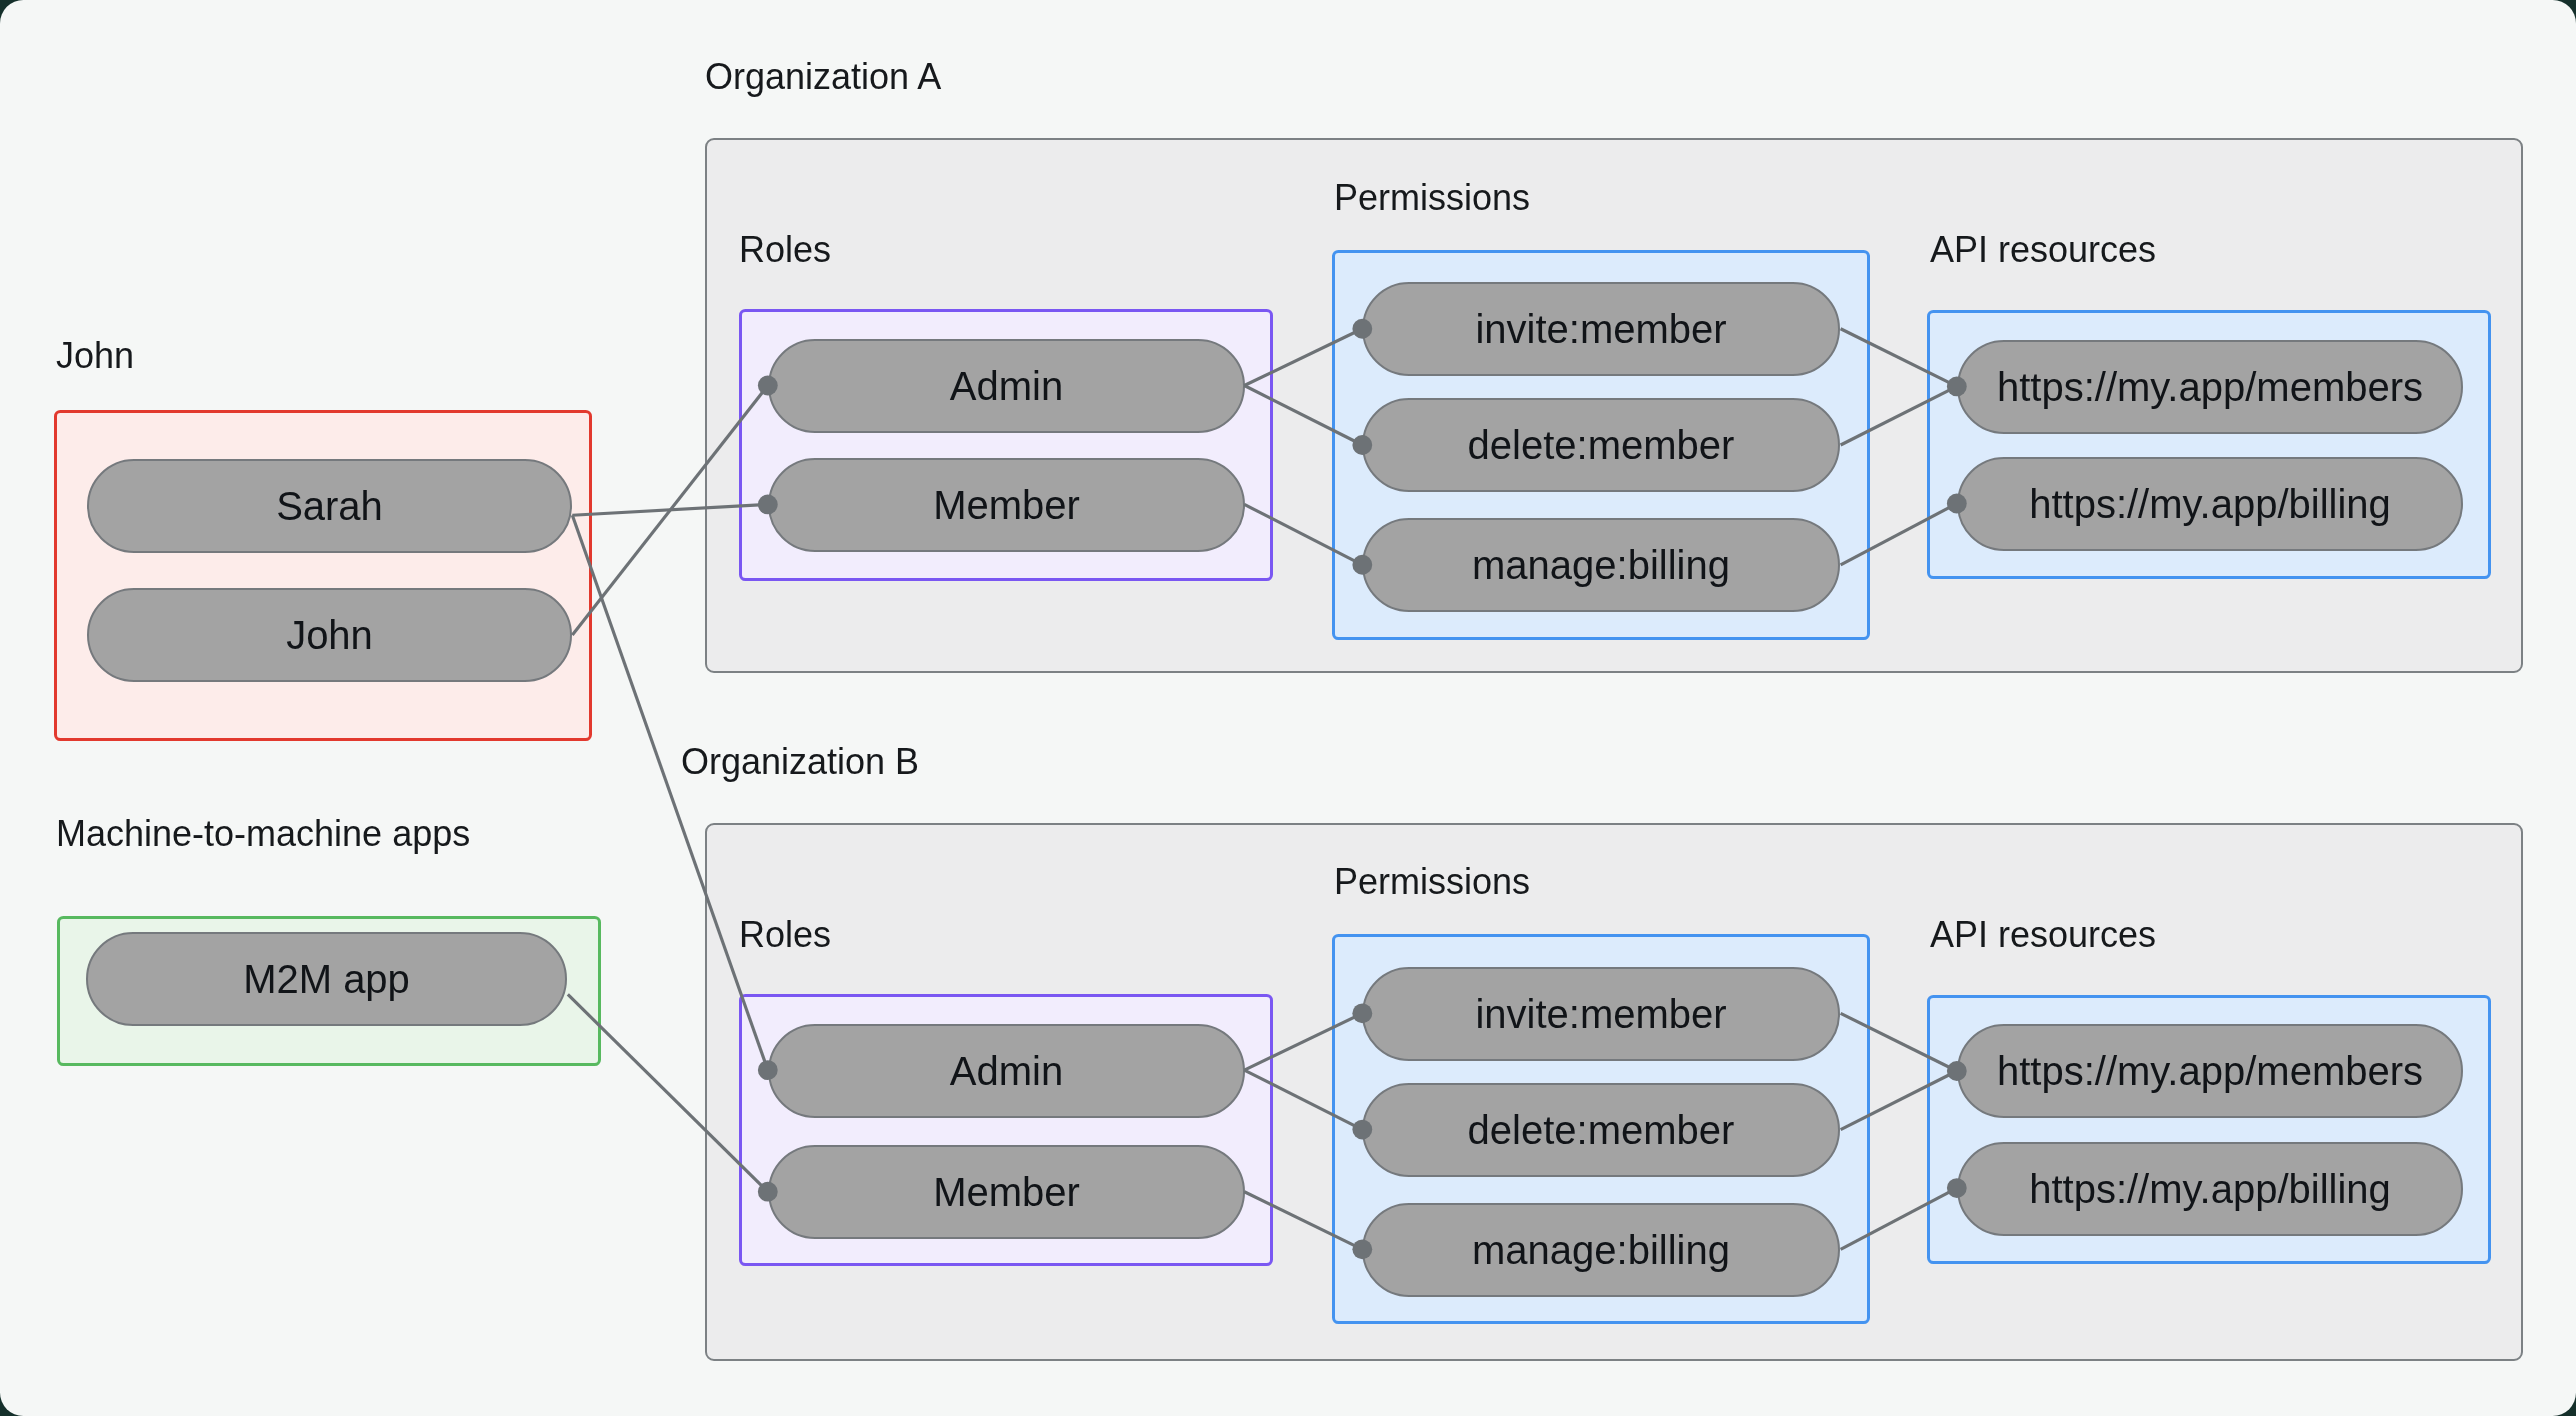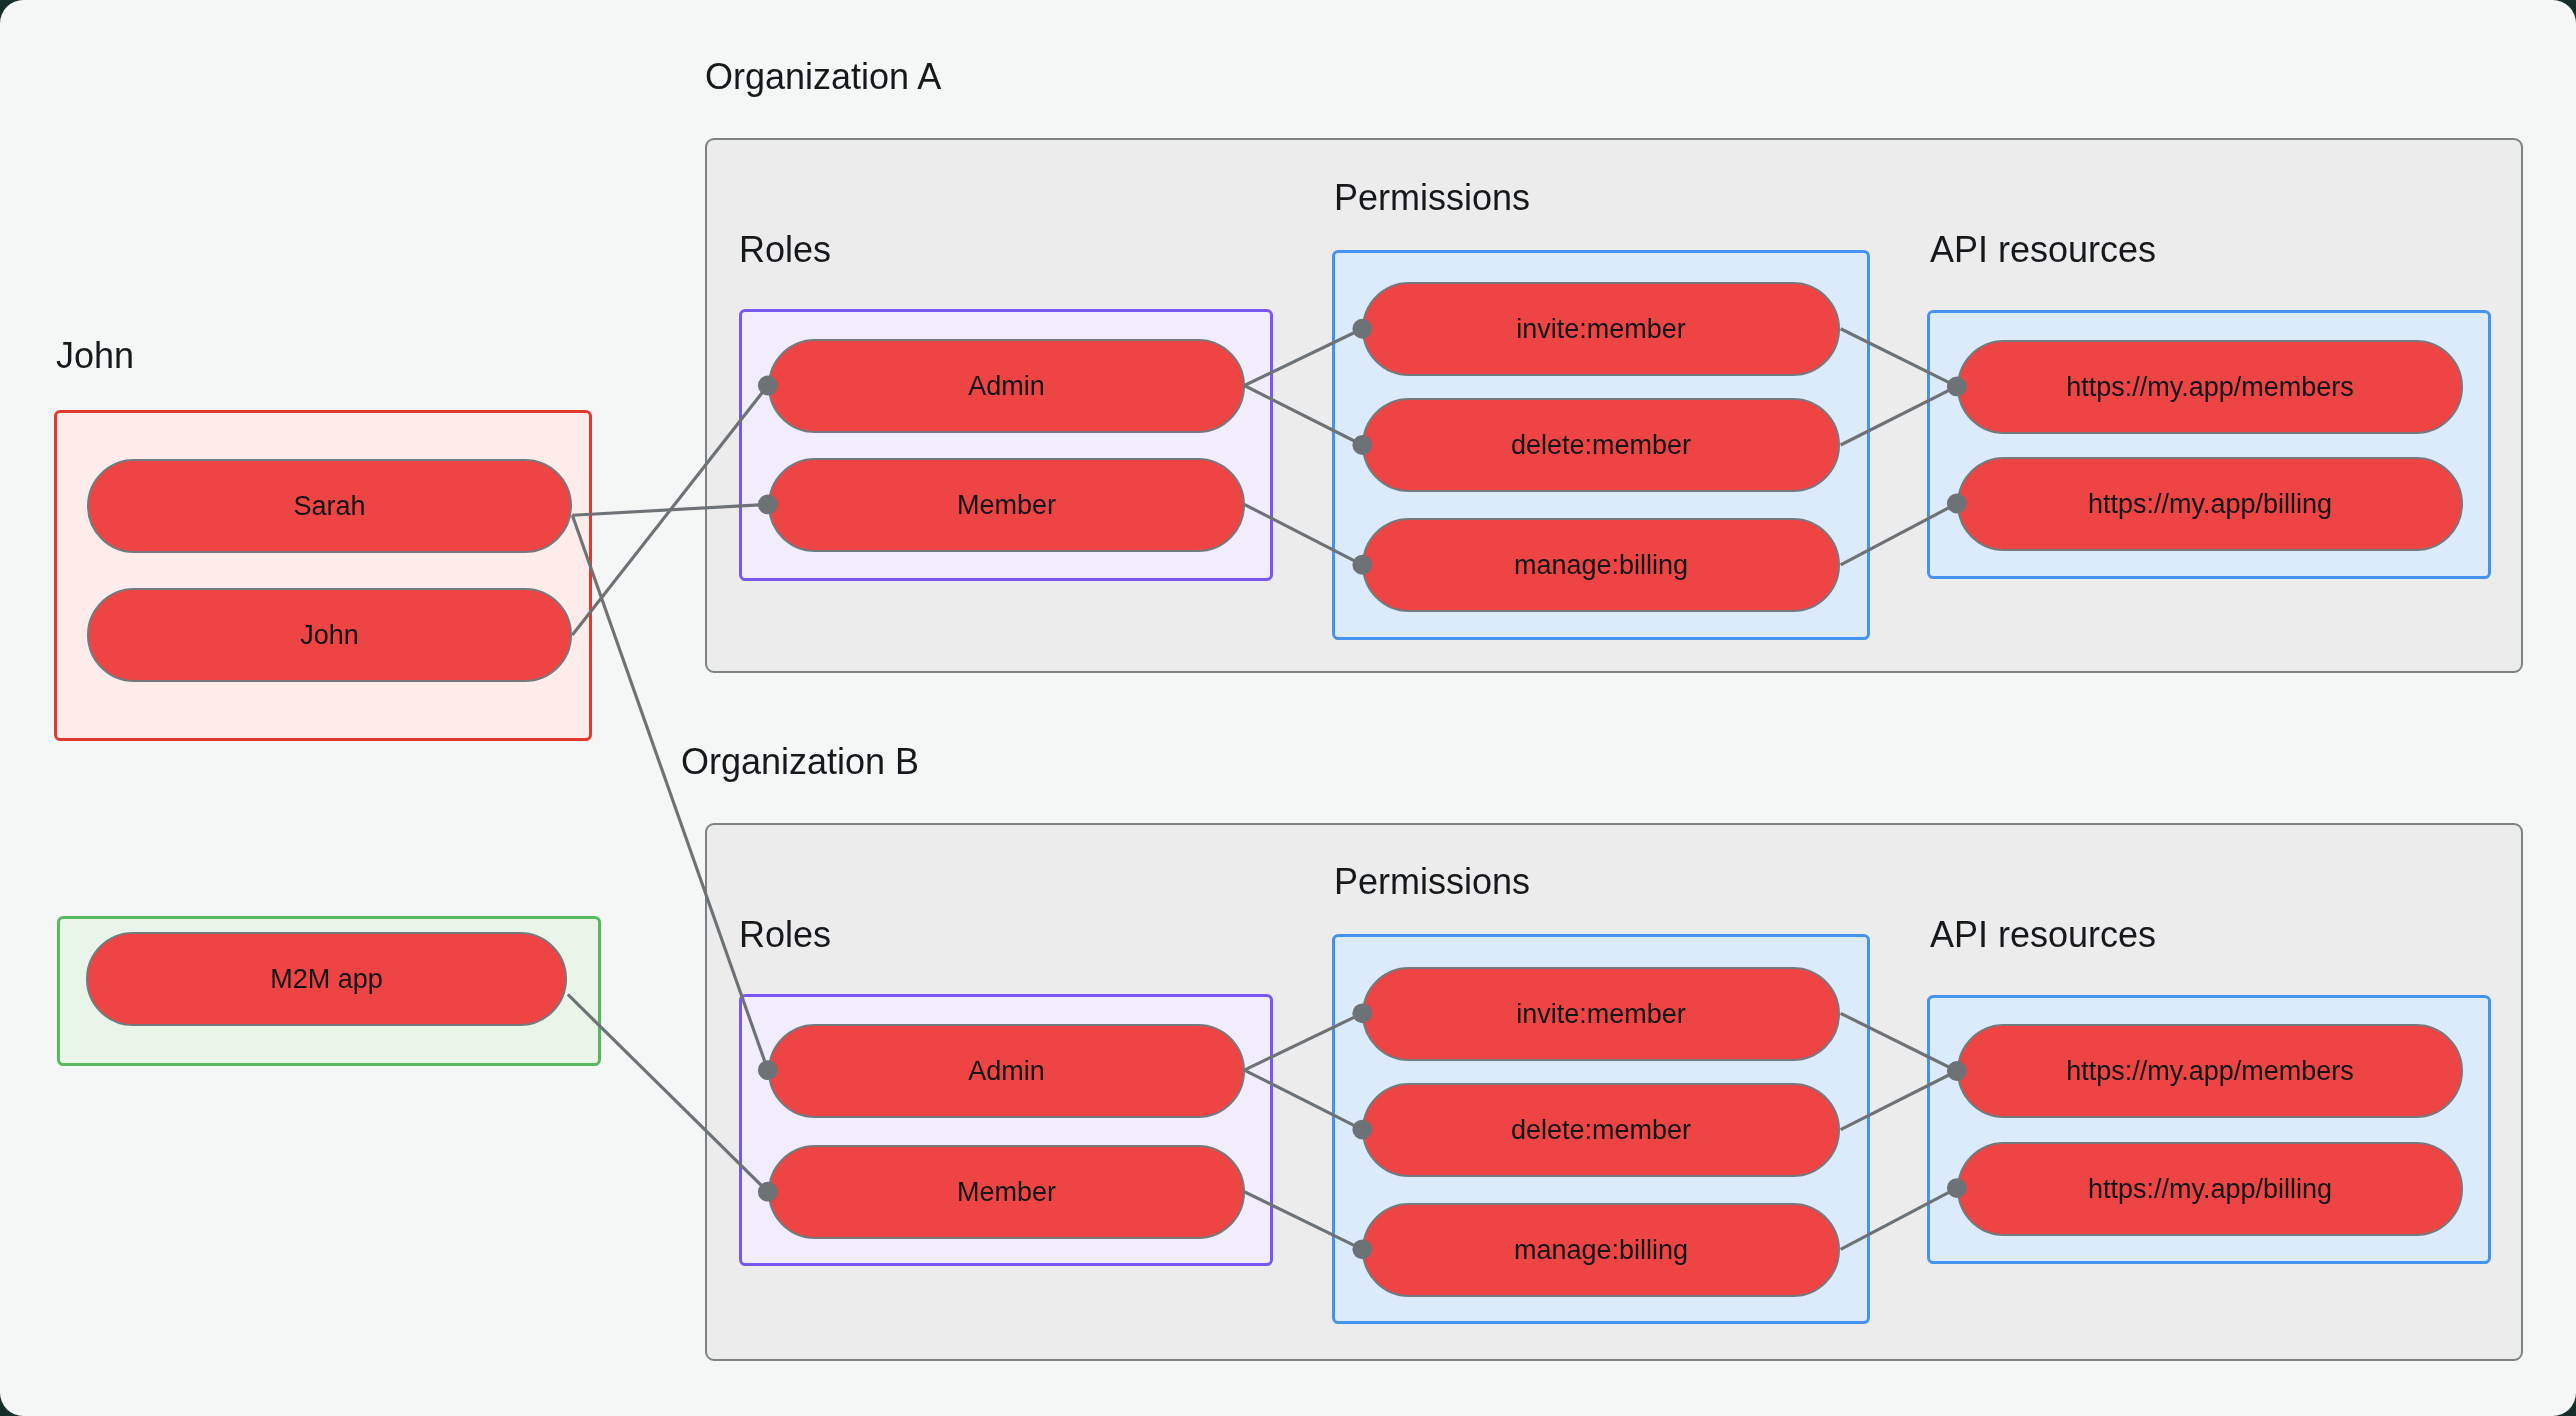--- a/index.html
+++ b/index.html
@@ -20,23 +20,23 @@
     position:absolute;box-sizing:border-box;
     background:#ececed;border:2.7px solid #7c8184;border-radius:9px;
   }
   .group-box{position:absolute;box-sizing:border-box;border-radius:6.3px;}
   .users-box{background:#fdecea;border:3.6px solid #e2392e;}
   .m2m-box{background:#e9f5e9;border:3.6px solid #57b95f;}
   .roles-box{background:#f2edfd;border:3.6px solid #7a57f2;}
   .blue-box{background:#dcebfc;border:3.6px solid #4493f0;}
   .pill{
     position:absolute;box-sizing:border-box;height:94px;
-    background:#ef4444;border:2.7px solid #75797d;border-radius:47px;
+    background:#a3a3a3;border:2.7px solid #75797d;border-radius:47px;
     display:flex;align-items:center;justify-content:center;
-    font-size:27px;color:#111418;white-space:nowrap;
+    font-size:40px;color:#111418;white-space:nowrap;
   }
   .edges{position:absolute;left:0;top:0;z-index:5;pointer-events:none;}
   .edges line{stroke:#6d7276;stroke-width:3.5;}
   .edges circle{fill:#6d7276;}
 </style>
 </head>
 <body>
 
 <div class="canvas">
 
@@ -44,20 +44,21 @@
 
   <div class="group-box users-box" style="left:54px;top:410px;width:538px;height:331px;"></div>
 
   <div class="pill" style="left:87px;top:459px;width:485px;">
     <span>Sarah</span>
   </div>
   <div class="pill" style="left:87px;top:588px;width:485px;">
     <span>John</span>
   </div>
 
+  <div class="section-label" style="left:56px;top:813px;">Machine-to-machine apps</div>
 
   <div class="group-box m2m-box" style="left:57px;top:916px;width:544px;height:150px;"></div>
 
   <div class="pill" style="left:86px;top:932px;width:481px;">
     <span>M2M app</span>
   </div>
 
   <div class="section-label" style="left:705px;top:56px;">Organization A</div>
 
   <div class="org-box" style="left:705px;top:138px;width:1818px;height:535px;"></div>

